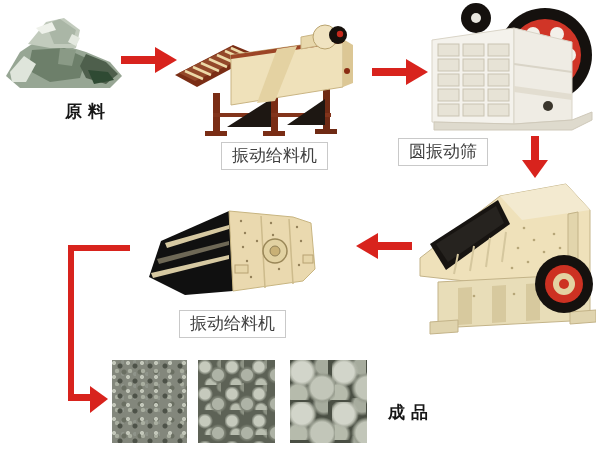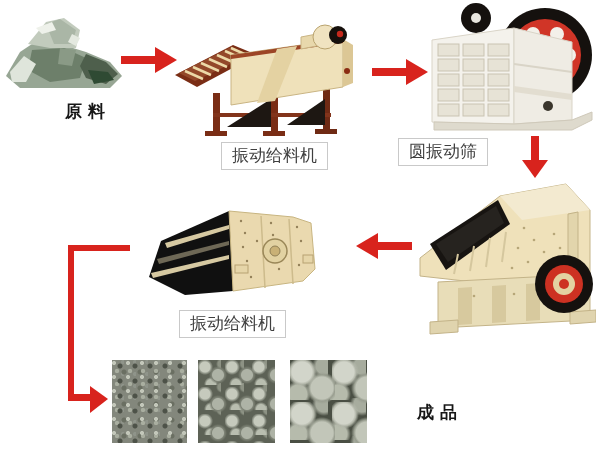--- a/index.html
+++ b/index.html
@@ -255,15 +255,15 @@
     <rect class="arrow-fill" x="6" y="4" width="62" height="6"></rect>
     <rect class="arrow-fill" x="6" y="4" width="6" height="156"></rect>
     <rect class="arrow-fill" x="6" y="153" width="24" height="7"></rect>
     <polygon class="arrow-fill" points="28,145 28,172 46,158"></polygon>
   </svg>
 
   <div class="stone stone-fine" style="left:112px;top:360px;width:75px;"></div>
   <div class="stone stone-medium" style="left:198px;top:360px;"></div>
   <div class="stone stone-coarse" style="left:290px;top:360px;"></div>
 
-  <div class="bold-label" style="left:388px;top:401px;margin-left:29px;">成品</div>
+  <div class="bold-label" style="left:388px;top:401px;">成品</div>
 
 </div>
 
 </body></html>

